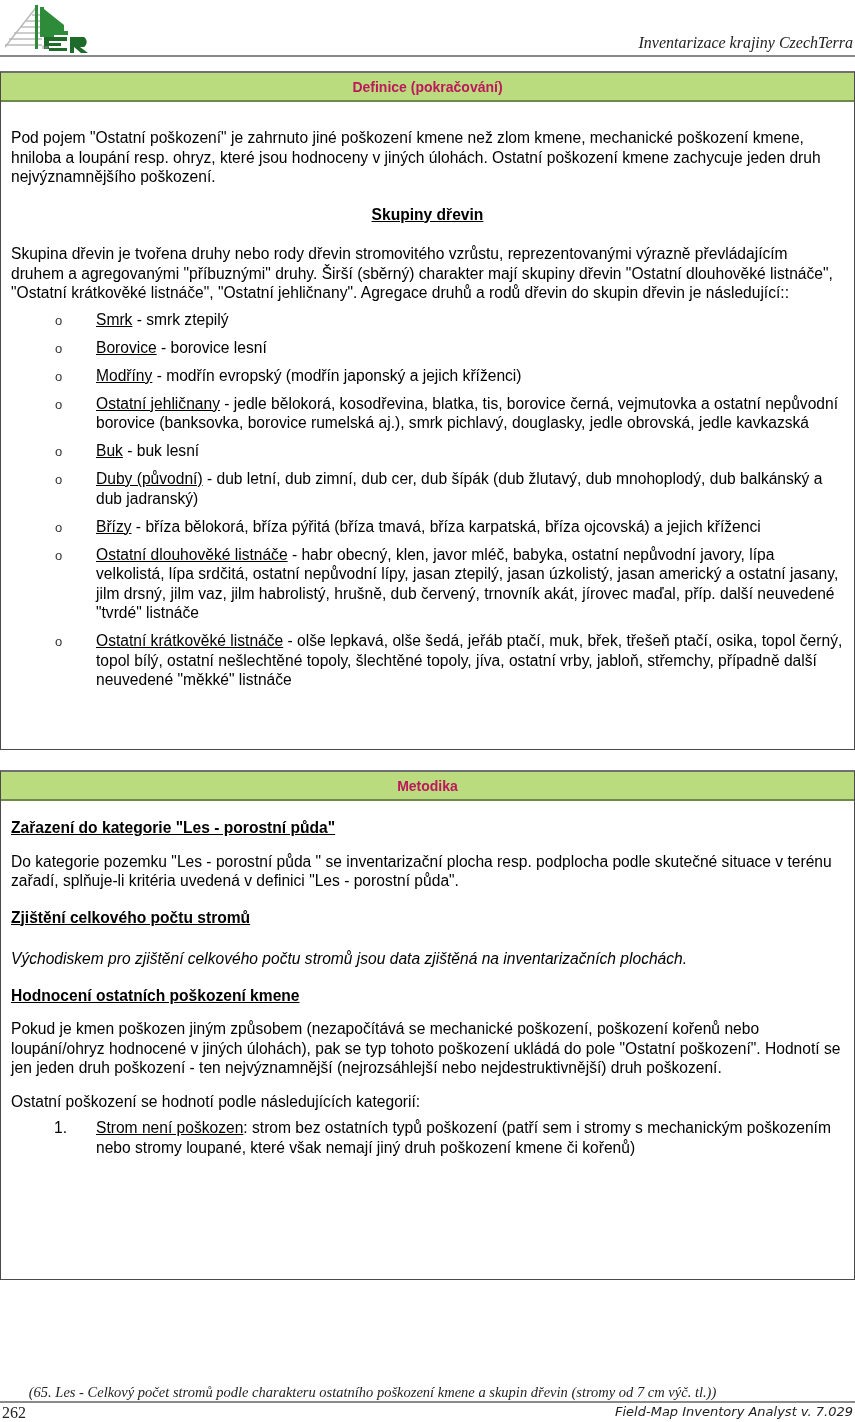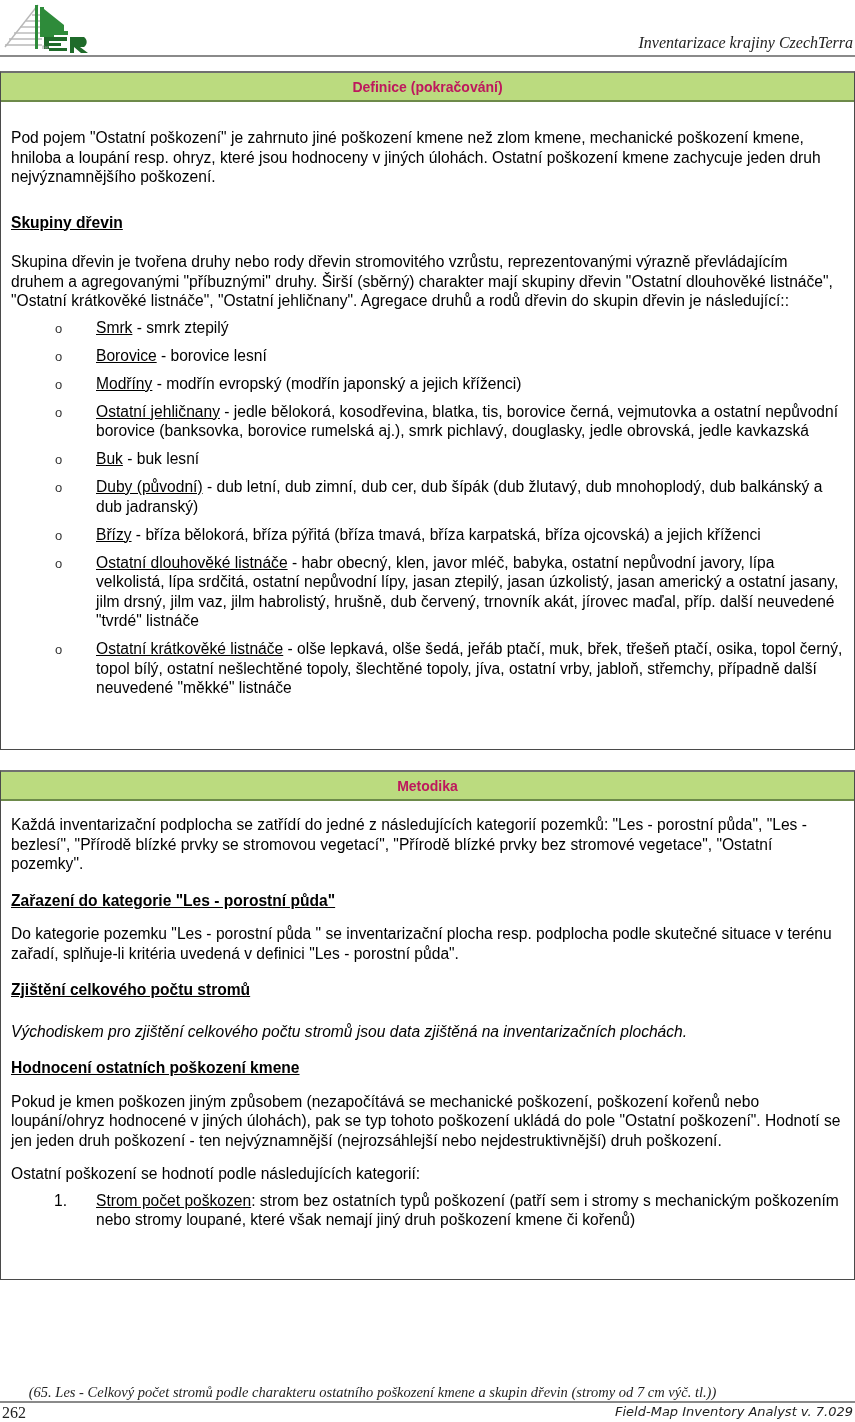--- a/index.html
+++ b/index.html
@@ -60,49 +60,48 @@
     </svg>
   </div>
   <div class="header-title">Inventarizace krajiny CzechTerra</div>
   <div class="header-rule"></div>
 </div>
 
 <div class="panel" style="top:71px; height:679px;">
   <div class="panel-head">Definice (pokračování)</div>
   <div class="panel-body">
     <p class="para" style="margin-top:26px;">Pod pojem "Ostatní poškození" je zahrnuto jiné poškození kmene než zlom kmene, mechanické poškození kmene, hniloba a loupání resp. ohryz, které jsou  hodnoceny v jiných úlohách. Ostatní poškození kmene zachycuje jeden druh nejvýznamnějšího poškození.</p>
-    <h3 class="sub" style="margin-top:26px;">Skupiny dřevin</h3>
+    <h3 class="sub" style="margin-top:18px;text-align:center;">Skupiny dřevin</h3>
     <p class="para" style="margin-top:20px;">Skupina dřevin je tvořena druhy nebo rody dřevin stromovitého vzrůstu, reprezentovanými výrazně převládajícím druhem a agregovanými "příbuznými" druhy. Širší (sběrný) charakter mají skupiny dřevin "Ostatní dlouhověké listnáče", "Ostatní krátkověké listnáče", "Ostatní jehličnany". Agregace druhů a rodů dřevin do skupin dřevin je následující::</p>
     <ul class="bullets" style="margin-top:7px;">
       <li><span class="bmark">o</span><span class="u">Smrk</span><span> - smrk ztepilý</span></li>
       <li><span class="bmark">o</span><span class="u">Borovice</span><span> - borovice lesní</span></li>
       <li><span class="bmark">o</span><span class="u">Modříny</span><span> - modřín evropský (modřín japonský a jejich kříženci)</span></li>
       <li><span class="bmark">o</span><span class="u">Ostatní jehličnany</span><span> -  jedle bělokorá, kosodřevina, blatka, tis, borovice černá, vejmutovka a ostatní nepůvodní borovice (banksovka, borovice rumelská aj.), smrk pichlavý, douglasky, jedle obrovská, jedle kavkazská</span></li>
       <li><span class="bmark">o</span><span class="u">Buk</span><span> - buk lesní</span></li>
       <li><span class="bmark">o</span><span class="u">Duby (původní)</span><span> - dub letní, dub zimní, dub cer, dub šípák (dub žlutavý, dub mnohoplodý, dub balkánský a dub jadranský)</span></li>
       <li><span class="bmark">o</span><span class="u">Břízy</span><span> - bříza bělokorá, bříza pýřitá (bříza tmavá, bříza karpatská, bříza ojcovská) a jejich kříženci</span></li>
       <li><span class="bmark">o</span><span class="u">Ostatní dlouhověké listnáče</span><span> - habr obecný, klen, javor mléč, babyka, ostatní nepůvodní javory, lípa velkolistá, lípa srdčitá, ostatní nepůvodní lípy, jasan ztepilý, jasan úzkolistý, jasan americký a ostatní jasany, jilm drsný, jilm vaz, jilm habrolistý, hrušně, dub červený, trnovník akát, jírovec maďal, příp. další neuvedené "tvrdé" listnáče</span></li>
       <li><span class="bmark">o</span><span class="u">Ostatní krátkověké listnáče</span><span> - olše lepkavá, olše šedá, jeřáb ptačí, muk, břek, třešeň ptačí, osika, topol černý, topol bílý, ostatní nešlechtěné topoly, šlechtěné topoly, jíva, ostatní vrby, jabloň, střemchy, případně další neuvedené "měkké" listnáče</span></li>
     </ul>
   </div>
 </div>
 
 <div class="panel" style="top:770px; height:510px;">
   <div class="panel-head">Metodika</div>
   <div class="panel-body">
-    <p class="para" style="margin-top:14px;">Každá inventarizační podplocha se zatřídí do jedné z následujících kategorií pozemků: "Les - porostní půda", "Les - bezlesí", "Přírodě blízké prvky se stromovou vegetací", "Přírodě blízké prvky bez stromové vegetace", "Ostatní pozemky".</p>
     <h3 class="sub" style="margin-top:17px;">Zařazení do kategorie "Les - porostní půda"</h3>
     <p class="para" style="margin-top:14px;">Do kategorie pozemku "Les - porostní půda " se inventarizační plocha resp. podplocha podle skutečné situace v terénu zařadí, splňuje-li kritéria uvedená v definici "Les - porostní půda".</p>
     <h3 class="sub" style="margin-top:17px;">Zjištění celkového počtu stromů</h3>
     <p class="para" style="margin-top:22px;font-style:italic;">Východiskem pro zjištění celkového počtu stromů jsou data zjištěná na inventarizačních plochách.</p>
     <h3 class="sub" style="margin-top:17px;">Hodnocení ostatních poškození kmene</h3>
     <p class="para" style="margin-top:14px;">Pokud je kmen poškozen jiným způsobem (nezapočítává se mechanické poškození, poškození kořenů nebo loupání/ohryz hodnocené v jiných úlohách), pak se typ tohoto poškození ukládá do pole "Ostatní poškození". Hodnotí se jen jeden druh poškození - ten nejvýznamnější (nejrozsáhlejší nebo nejdestruktivnější) druh poškození.</p>
     <p class="para" style="margin-top:14px;">Ostatní poškození se hodnotí podle následujících kategorií:</p>
     <ol class="nums" style="margin-top:7px;">
-      <li><span class="nmark">1.</span><span class="u">Strom počet poškozen</span><span>: strom bez ostatních typů poškození (patří sem i stromy s mechanickým poškozením nebo stromy loupané, které však nemají jiný druh poškození kmene či kořenů)</span></li>
+      <li><span class="nmark">1.</span><span class="u">Strom není poškozen</span><span>: strom bez ostatních typů poškození (patří sem i stromy s mechanickým poškozením nebo stromy loupané, které však nemají jiný druh poškození kmene či kořenů)</span></li>
     </ol>
   </div>
 </div>
 
 <div class="caption">(65. Les - Celkový počet stromů podle charakteru ostatního poškození kmene a skupin dřevin (stromy od 7 cm výč. tl.))</div>
 <div class="footer-rule"></div>
 <div class="page-num">262</div>
 <div class="version">Field-Map Inventory Analyst v. 7.029</div>
 
 </body></html>

